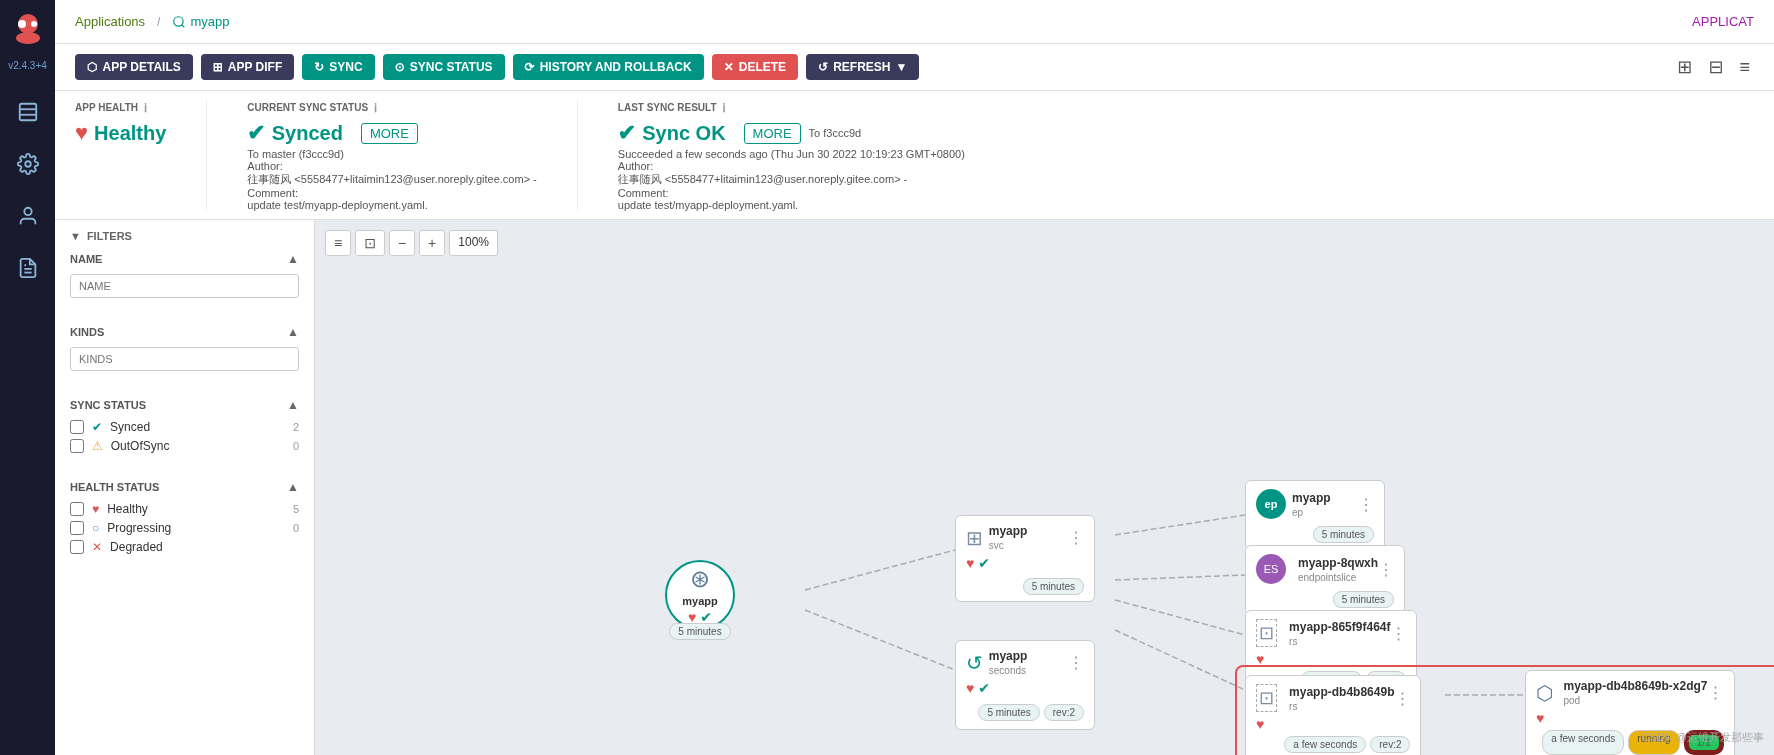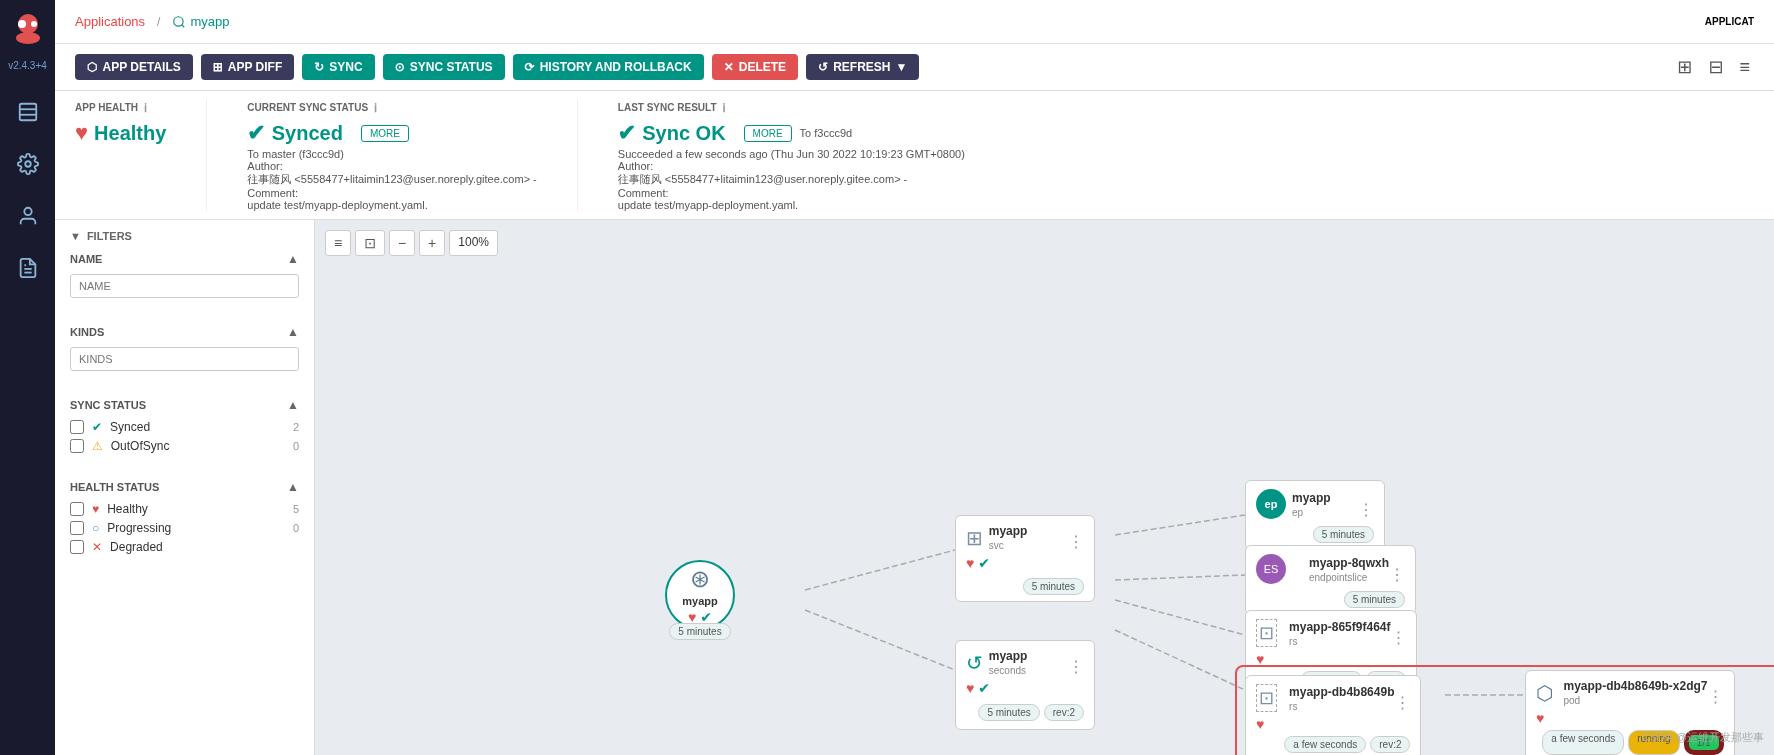--- a/index.html
+++ b/index.html
@@ -18,24 +18,24 @@
 
     
     .main { margin-left: 55px; display: flex; flex-direction: column; height: 755px; }
 
     
     .topnav {
       background: #fff; border-bottom: 1px solid #ddd;
       padding: 0 20px; height: 44px; display: flex; align-items: center;
       gap: 8px;
     }
-    .breadcrumb-link { color: #ef4444; text-decoration: none; font-size: 13px; }
+    .breadcrumb-link { color: #4d7c0f; text-decoration: none; font-size: 13px; }
     .breadcrumb-sep { color: #999; margin: 0 4px; }
     .breadcrumb-search { display: flex; align-items: center; gap: 4px; color: #009485; font-size: 13px; }
-    .top-right { margin-left: auto; color: #000000; font-size: 10px; font-weight: bold; }
+    .top-right { margin-left: auto; color: #a21caf; font-size: 13px; font-weight: normal; }
 
     
     .toolbar {
       background: #fff; border-bottom: 1px solid #ddd;
       padding: 8px 20px; display: flex; align-items: center; gap: 8px;
     }
     .btn {
       display: flex; align-items: center; gap: 5px;
       padding: 6px 12px; border-radius: 4px; border: none; cursor: pointer;
       font-size: 12px; font-weight: bold; color: #fff;
@@ -49,21 +49,21 @@
     .status-bar {
       background: #fff; border-bottom: 1px solid #ddd;
       padding: 8px 20px; display: flex; gap: 40px; align-items: flex-start;
     }
     .status-section { display: flex; flex-direction: column; }
     .status-label { font-size: 10px; font-weight: bold; color: #666; text-transform: uppercase; display: flex; align-items: center; gap: 4px; margin-bottom: 4px; }
     .status-value { font-size: 20px; font-weight: bold; display: flex; align-items: center; gap: 6px; }
     .status-value.green { color: #009485; }
     .status-meta { font-size: 11px; color: #555; margin-top: 2px; }
     .status-meta span { display: block; }
-    .more-btn { border: 1px solid #009485; color: #009485; background: none; padding: 2px 8px; border-radius: 3px; font-size: 10px; cursor: pointer; margin-left: 10px; }
+    .more-btn { border: 1px solid #009485; color: #009485; background: none; padding: 2px 8px; border-radius: 3px; font-size: 13px; cursor: pointer; margin-left: 10px; }
     .status-divider { width: 1px; background: #eee; align-self: stretch; }
     .heart-icon { color: #e05252; font-size: 22px; }
     .check-icon { color: #009485; font-size: 22px; }
     .info-icon { color: #999; font-size: 12px; margin-left: 2px; cursor: pointer; }
 
     
     .content-area { display: flex; flex: 1; overflow: hidden; }
 
     
     .filters-panel {
@@ -86,21 +86,21 @@
     
     .graph-area { flex: 1; background: #e8ecf0; position: relative; overflow: hidden; }
     .graph-toolbar { position: absolute; top: 10px; left: 10px; display: flex; gap: 4px; z-index: 10; }
     .graph-btn { background: #fff; border: 1px solid #ccc; border-radius: 3px; padding: 4px 8px; cursor: pointer; font-size: 14px; color: #555; }
     .zoom-display { background: #fff; border: 1px solid #ccc; border-radius: 3px; padding: 4px 8px; font-size: 12px; color: #333; }
 
     .node {
       position: absolute; background: #fff; border: 1px solid #ccc; border-radius: 6px;
       padding: 8px 10px; min-width: 140px;
     }
-    .node-header { display: flex; justify-content: space-between; align-items: flex-end; }
+    .node-header { display: flex; justify-content: space-between; align-items: center; }
     .node-title { font-size: 12px; font-weight: bold; color: #333; }
     .node-type { font-size: 10px; color: #888; margin-top: 2px; }
     .node-icon { font-size: 20px; color: #7a8fa6; margin-right: 6px; }
     .node-body { display: flex; align-items: center; }
     .node-status { display: flex; gap: 4px; margin-top: 4px; font-size: 14px; }
     .node-menu { color: #999; cursor: pointer; font-size: 16px; }
 
     
     .connections { position: absolute; top: 0; left: 0; width: 100%; height: 100%; pointer-events: none; }
 
@@ -429,21 +429,21 @@
         </div>
         <div style="text-align:right; margin-top:8px;">
           <span style="background:#e8f4f3; border:1px solid #ccc; border-radius:10px; padding:2px 8px; font-size:10px; color:#555;">5 minutes</span>
         </div>
       </div>
 
       <div class="node" style="left:930px; top:325px;">
         <div class="node-header">
           <div class="node-body">
             <span class="es-icon">ES</span>
-            <div style="margin-left:23px;">
+            <div style="margin-left:12px;">
               <div class="node-title">myapp-8qwxh</div>
               <div class="node-type">endpointslice</div>
             </div>
           </div>
           <span class="node-menu">⋮</span>
         </div>
         <div style="text-align:right; margin-top:8px;">
           <span style="background:#e8f4f3; border:1px solid #ccc; border-radius:10px; padding:2px 8px; font-size:10px; color:#555;">5 minutes</span>
         </div>
       </div>

